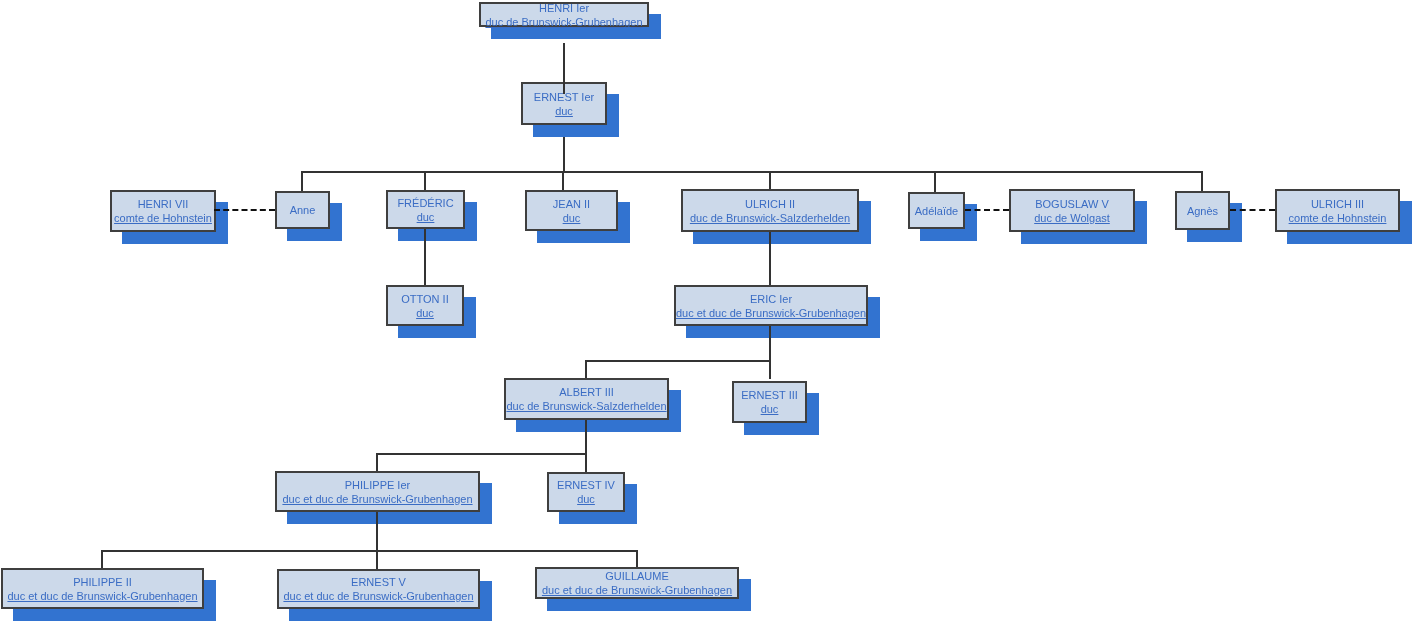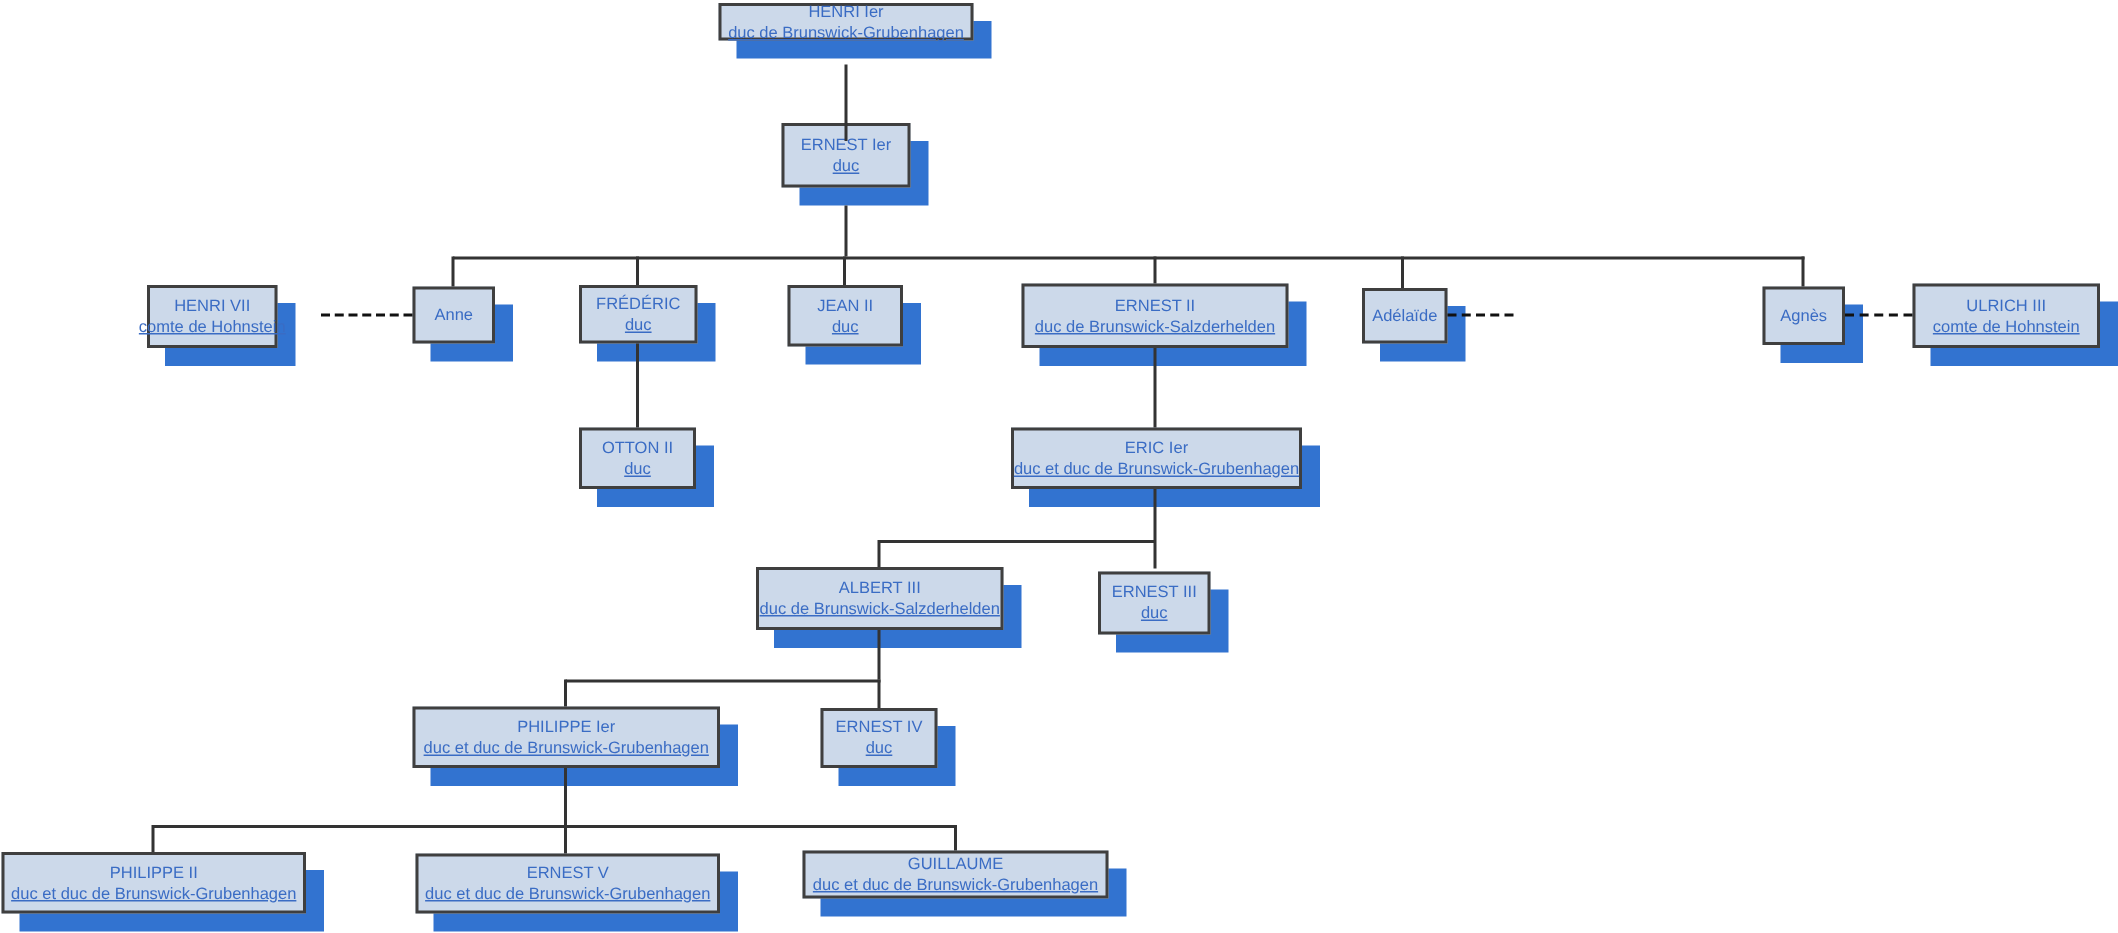--- a/index.html
+++ b/index.html
@@ -30,43 +30,47 @@
   <div class="node" style="left:479px;top:2px;width:170px;height:25px">
     <div class="name">HENRI Ier</div>
     <div class="title">duc de Brunswick-Grubenhagen</div>
   </div>
 
   <div class="node" style="left:521px;top:82px;width:86px;height:43px">
     <div class="name">ERNEST Ier</div>
     <div class="title">duc</div>
   </div>
 
-  <div class="node" style="left:98px;top:190px;width:87px;height:42px">
+  <div class="node" style="left:110px;top:190px;width:106px;height:42px">
     <div class="name">HENRI VII</div>
     <div class="title">comte de Hohnstein</div>
   </div>
   <div class="node" style="left:275px;top:191px;width:55px;height:38px">
     <div class="name">Anne</div>
     <div class="title"></div>
   </div>
   <div class="node" style="left:386px;top:190px;width:79px;height:39px">
     <div class="name">FRÉDÉRIC</div>
     <div class="title">duc</div>
   </div>
-  <div class="node" style="left:525px;top:190px;width:77px;height:41px">
+  <div class="node" style="left:525px;top:190px;width:93px;height:41px">
     <div class="name">JEAN II</div>
     <div class="title">duc</div>
   </div>
   <div class="node" style="left:681px;top:189px;width:178px;height:43px">
-    <div class="name">ERNEST II</div>
+    <div class="name">ULRICH II</div>
     <div class="title">duc de Brunswick-Salzderhelden</div>
   </div>
   <div class="node" style="left:908px;top:192px;width:57px;height:37px">
     <div class="name">Adélaïde</div>
     <div class="title"></div>
+  </div>
+  <div class="node" style="left:1009px;top:189px;width:126px;height:43px">
+    <div class="name">BOGUSLAW V</div>
+    <div class="title">duc de Wolgast</div>
   </div>
   <div class="node" style="left:1175px;top:191px;width:55px;height:39px">
     <div class="name">Agnès</div>
     <div class="title"></div>
   </div>
   <div class="node" style="left:1275px;top:189px;width:125px;height:43px">
     <div class="name">ULRICH III</div>
     <div class="title">comte de Hohnstein</div>
   </div>
 

